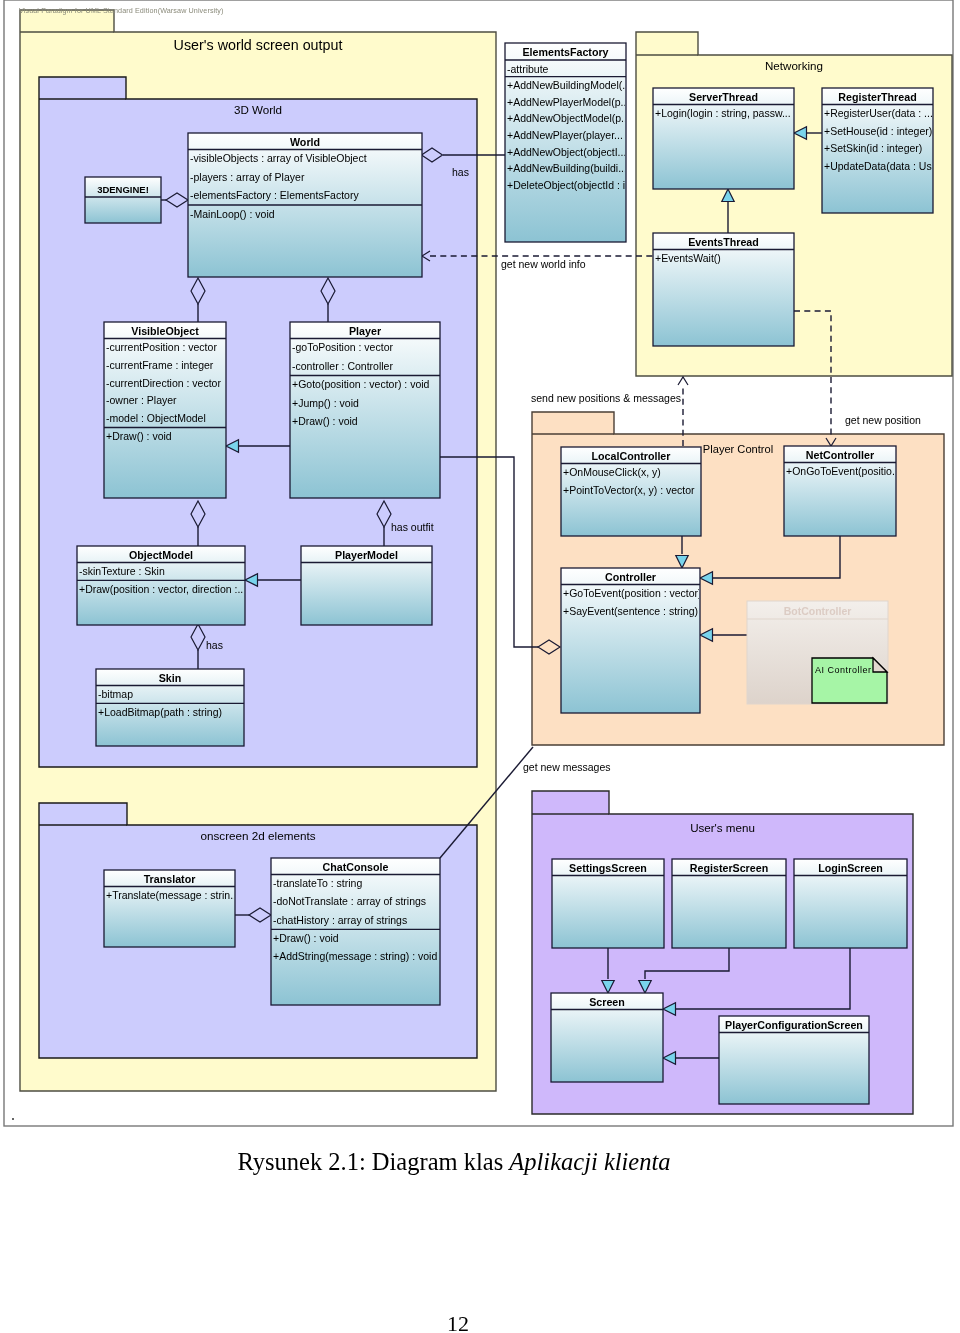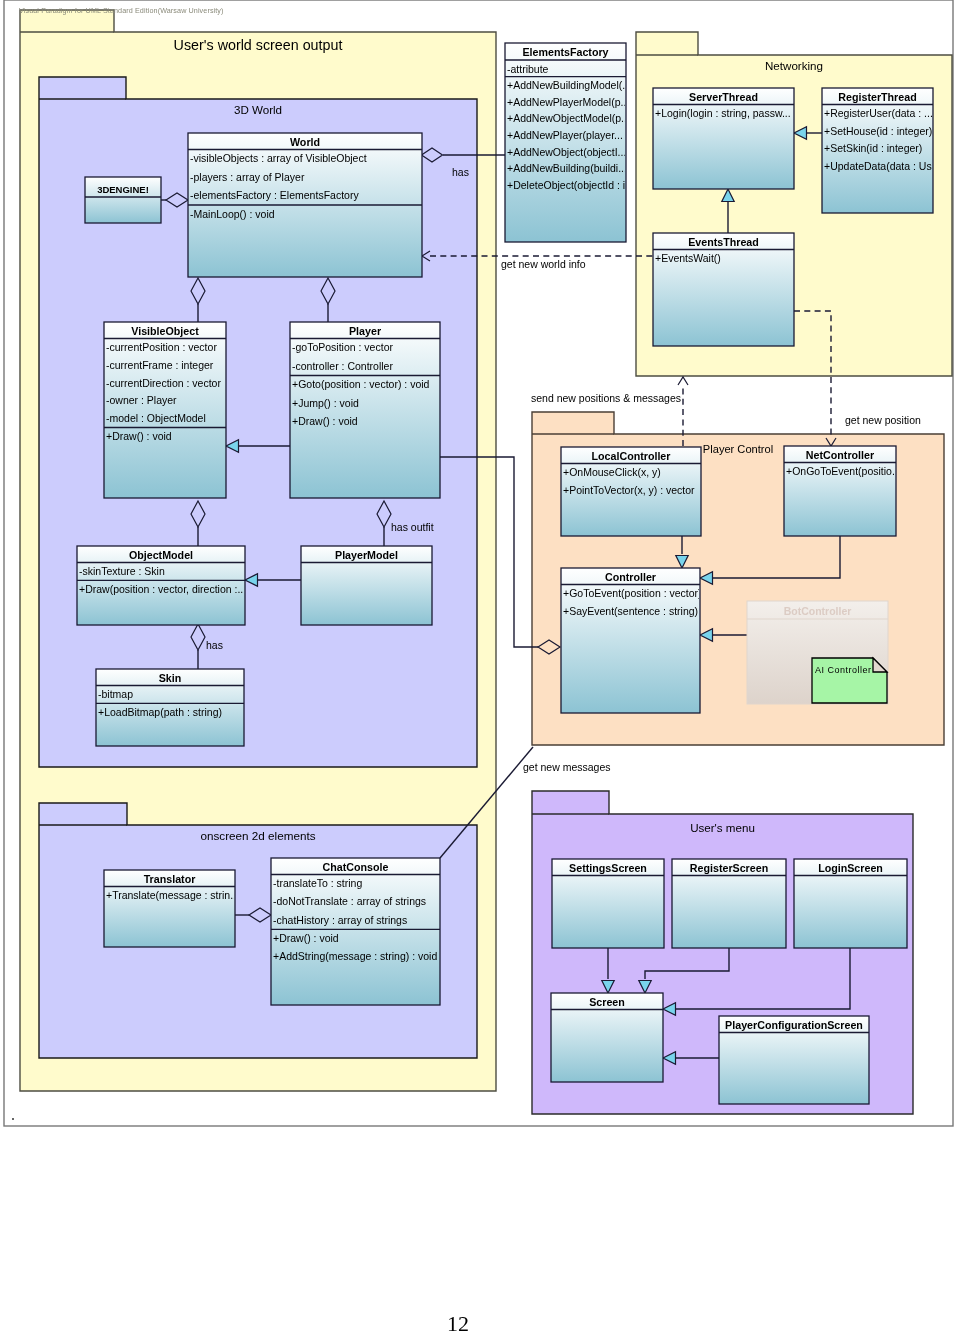--- a/index.html
+++ b/index.html
@@ -435,14 +435,15 @@
           <text x="206" y="649" font-family="&quot;Liberation Sans&quot;,sans-serif" font-size="10.5" fill="#000" text-anchor="start">has</text>
           <text x="501" y="268" font-family="&quot;Liberation Sans&quot;,sans-serif" font-size="10.5" fill="#000" text-anchor="start">get new world info</text>
           <text x="531" y="402" font-family="&quot;Liberation Sans&quot;,sans-serif" font-size="10.5" fill="#000" text-anchor="start">send new positions &amp; messages</text>
           <text x="845" y="424" font-family="&quot;Liberation Sans&quot;,sans-serif" font-size="10.5" fill="#000" text-anchor="start">get new position</text>
           <text x="523" y="771" font-family="&quot;Liberation Sans&quot;,sans-serif" font-size="10.5" fill="#000" text-anchor="start">get new messages</text>
         </g>
       </svg>
   </div>
   <div class="watermark">Visual Paradigm for UML Standard Edition(Warsaw University)</div>
   <div class="dot"></div>
+  <div class="caption"><span>Rysunek 2.1: Diagram klas </span><span class="emph">Aplikacji klienta</span></div>
   <div class="pagenum">12</div>
 </div>
 
 </body></html>

